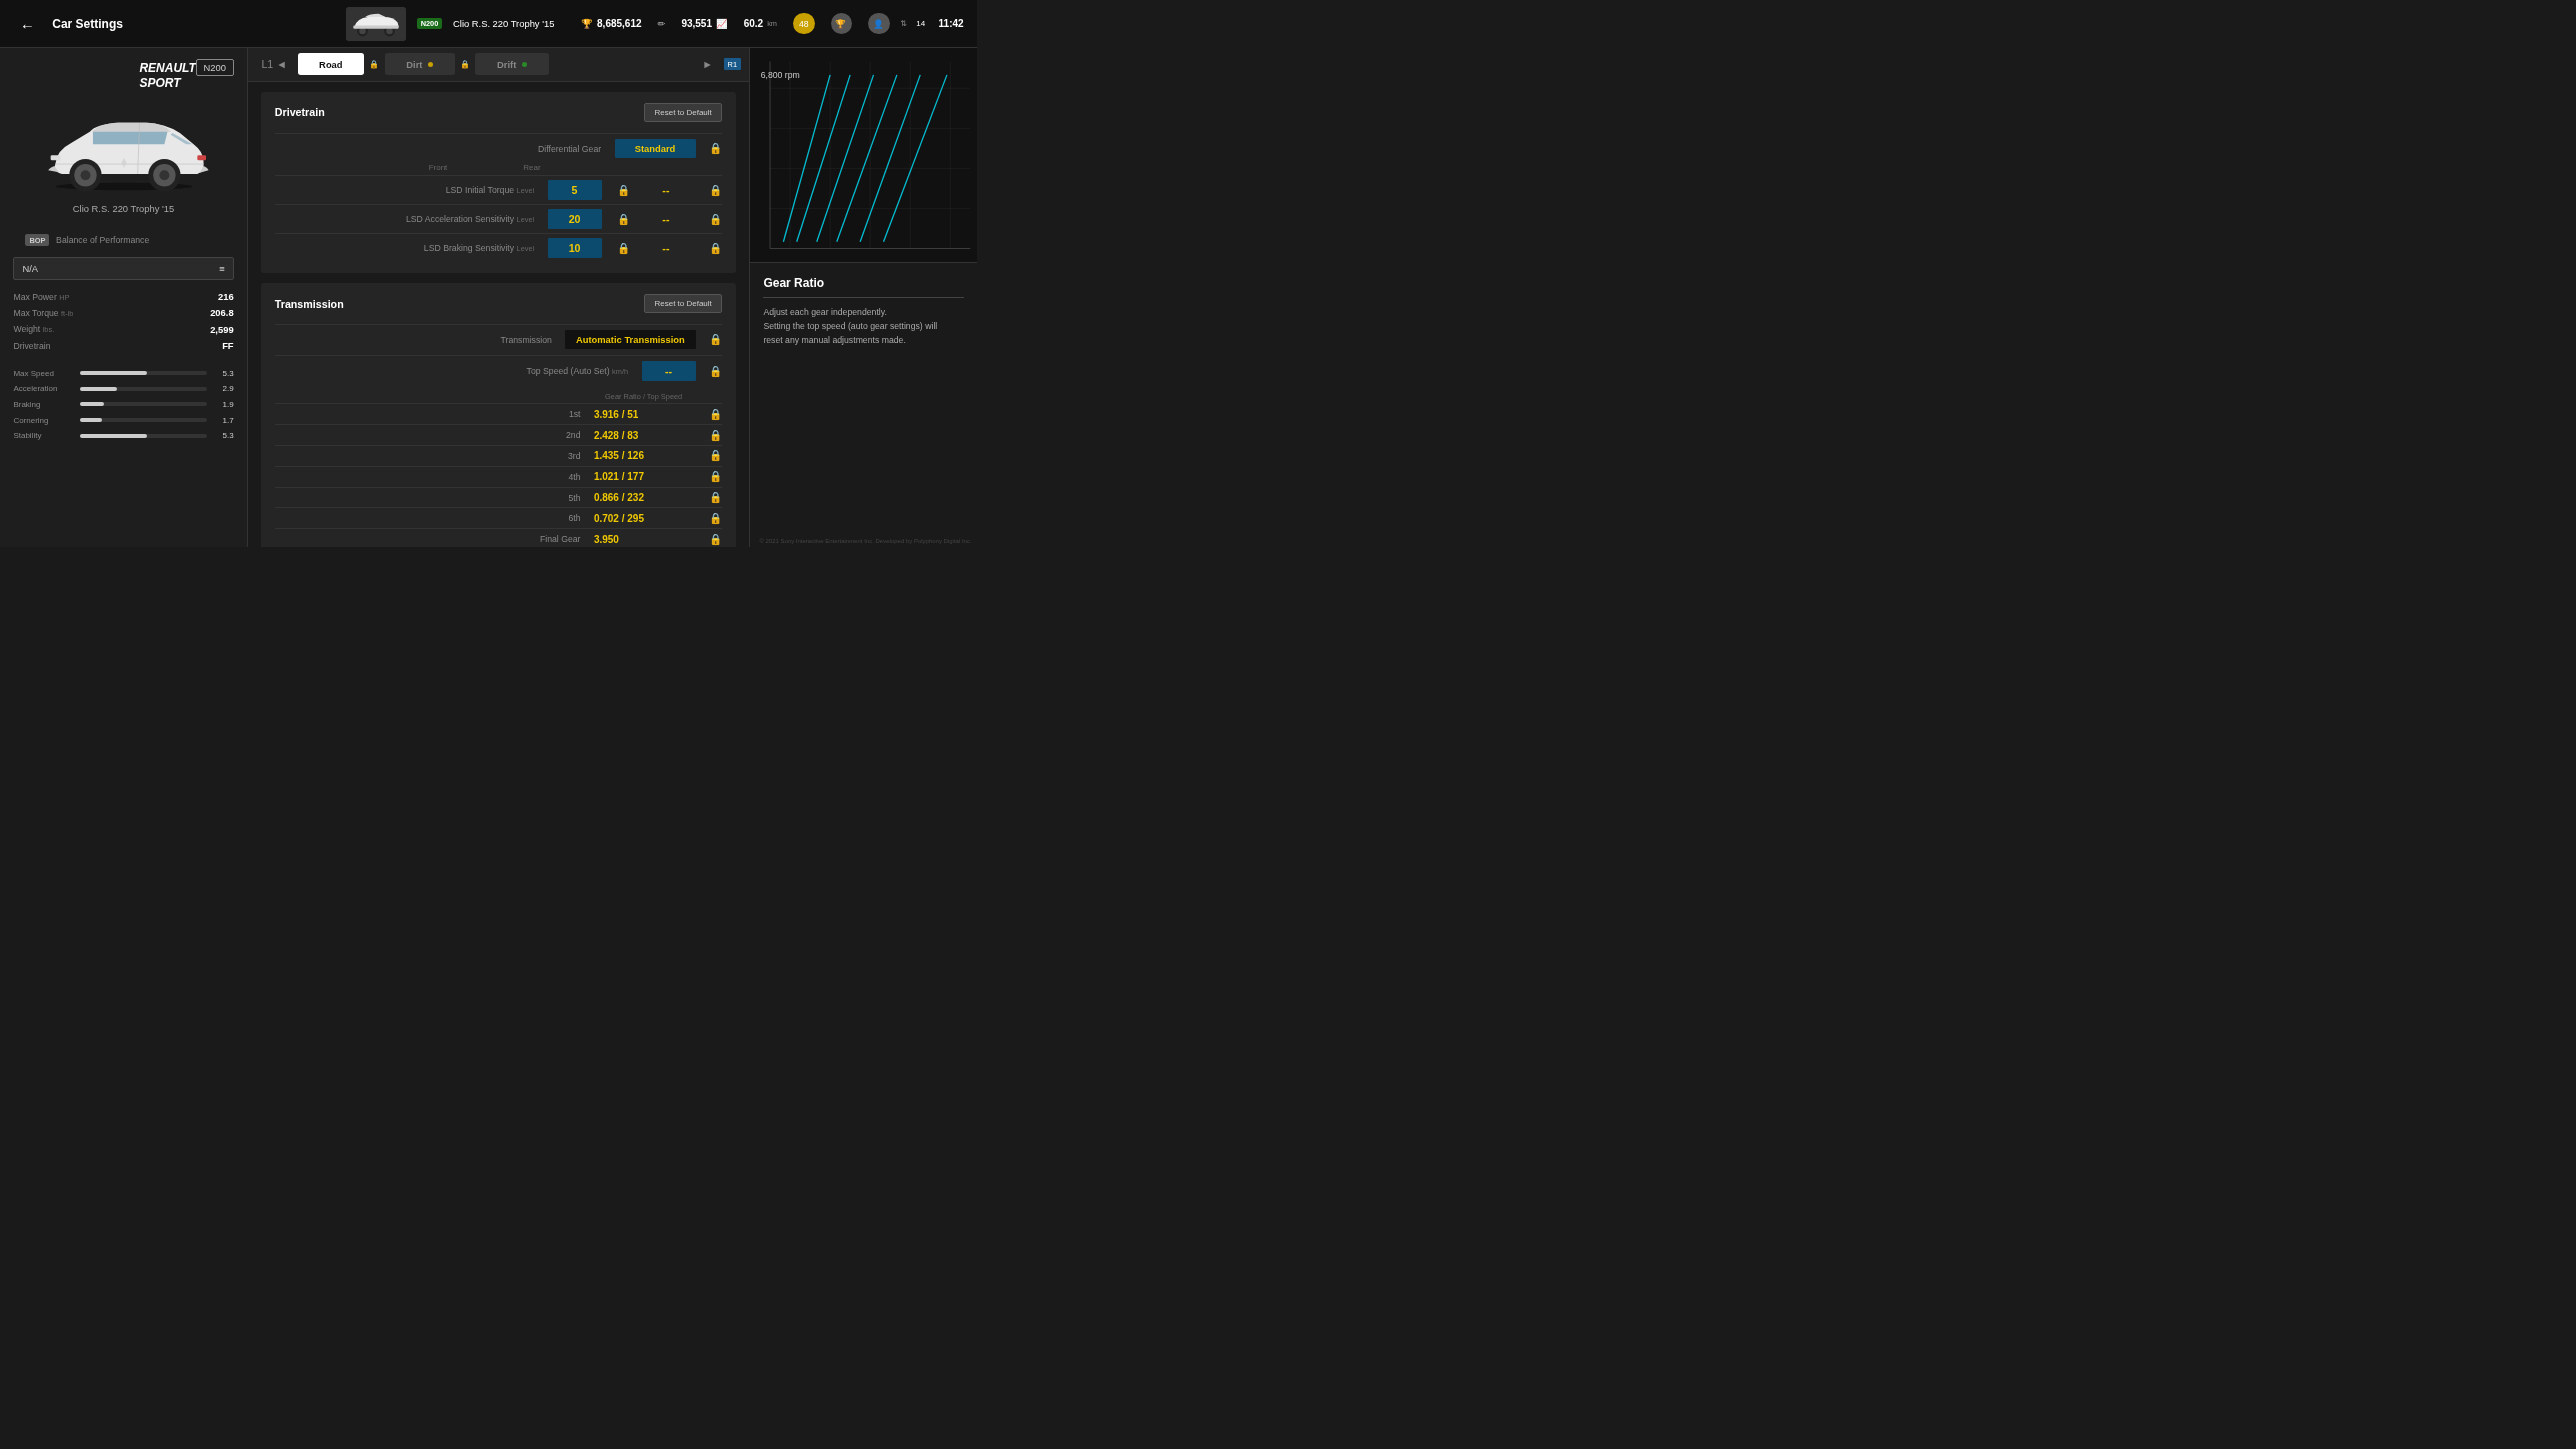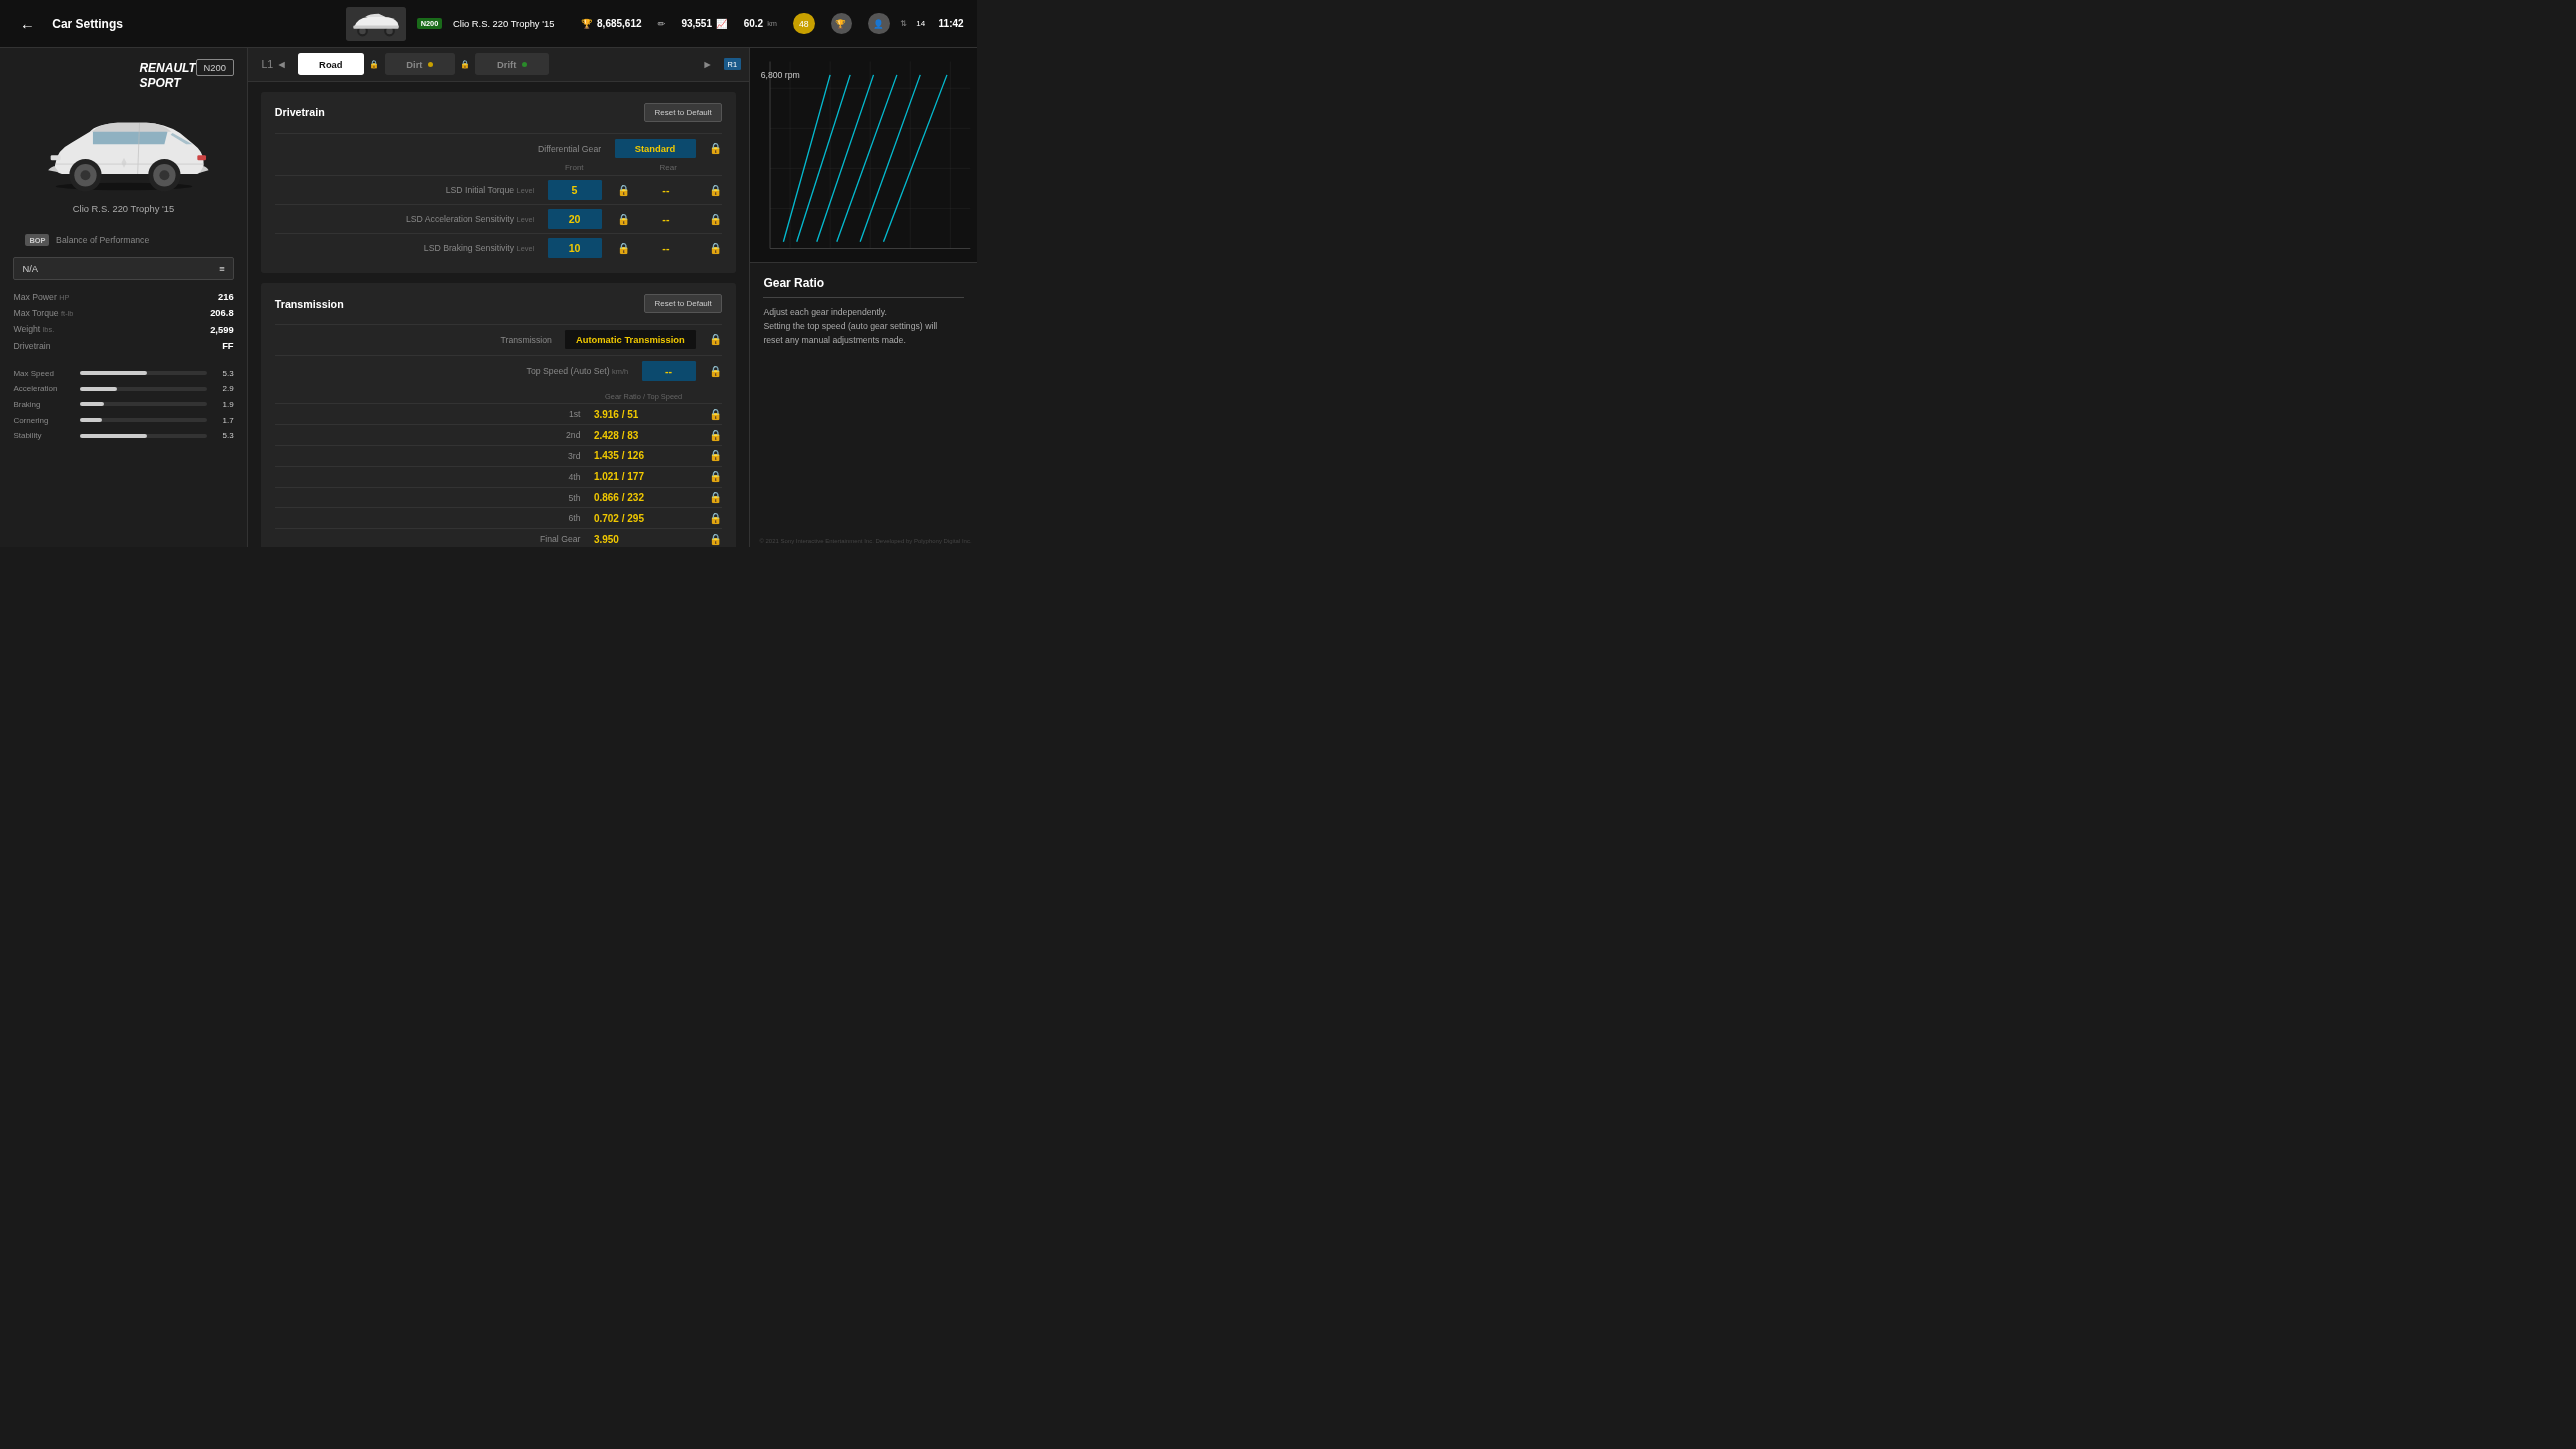--- a/index.html
+++ b/index.html
@@ -376,21 +376,21 @@
       font-size: 9.4px;
       min-width: 81px;
     }
     .lock-icon {
       color: #f0c800;
       font-size: 10.7px;
       margin-left: 8px;
     }
     .front-rear-header {
       display: flex;
-      justify-content: flex-end;
+      justify-content: center;
       gap: 40px;
       padding-right: 27px;
       margin-bottom: 2.7px;
     }
     .fr-label {
       color: #666;
       font-size: 8px;
       min-width: 54px;
       text-align: center;
     }

